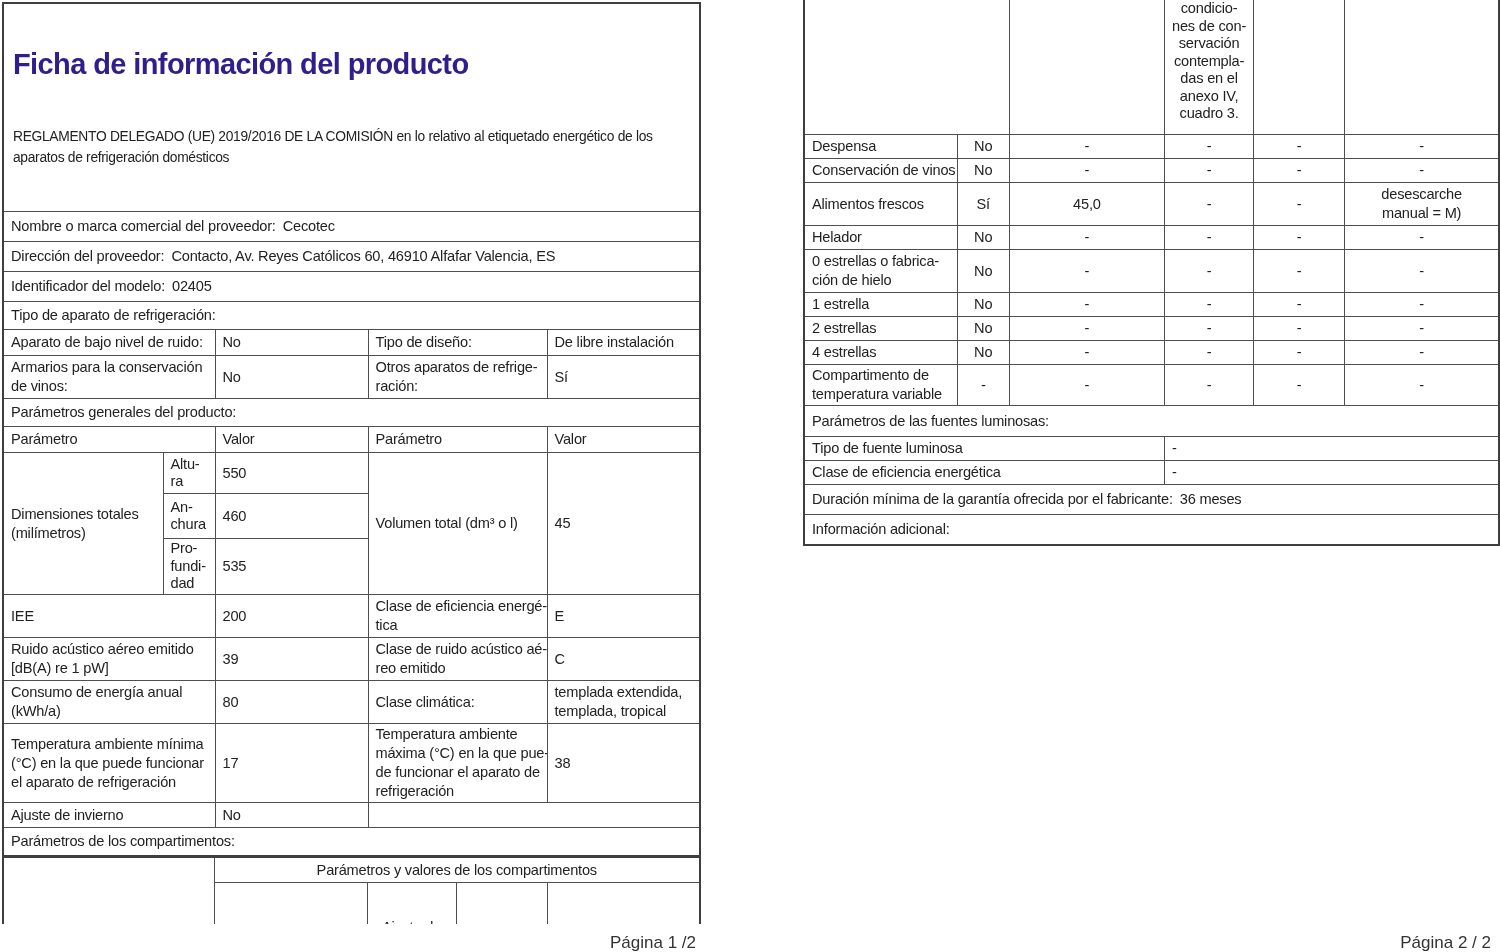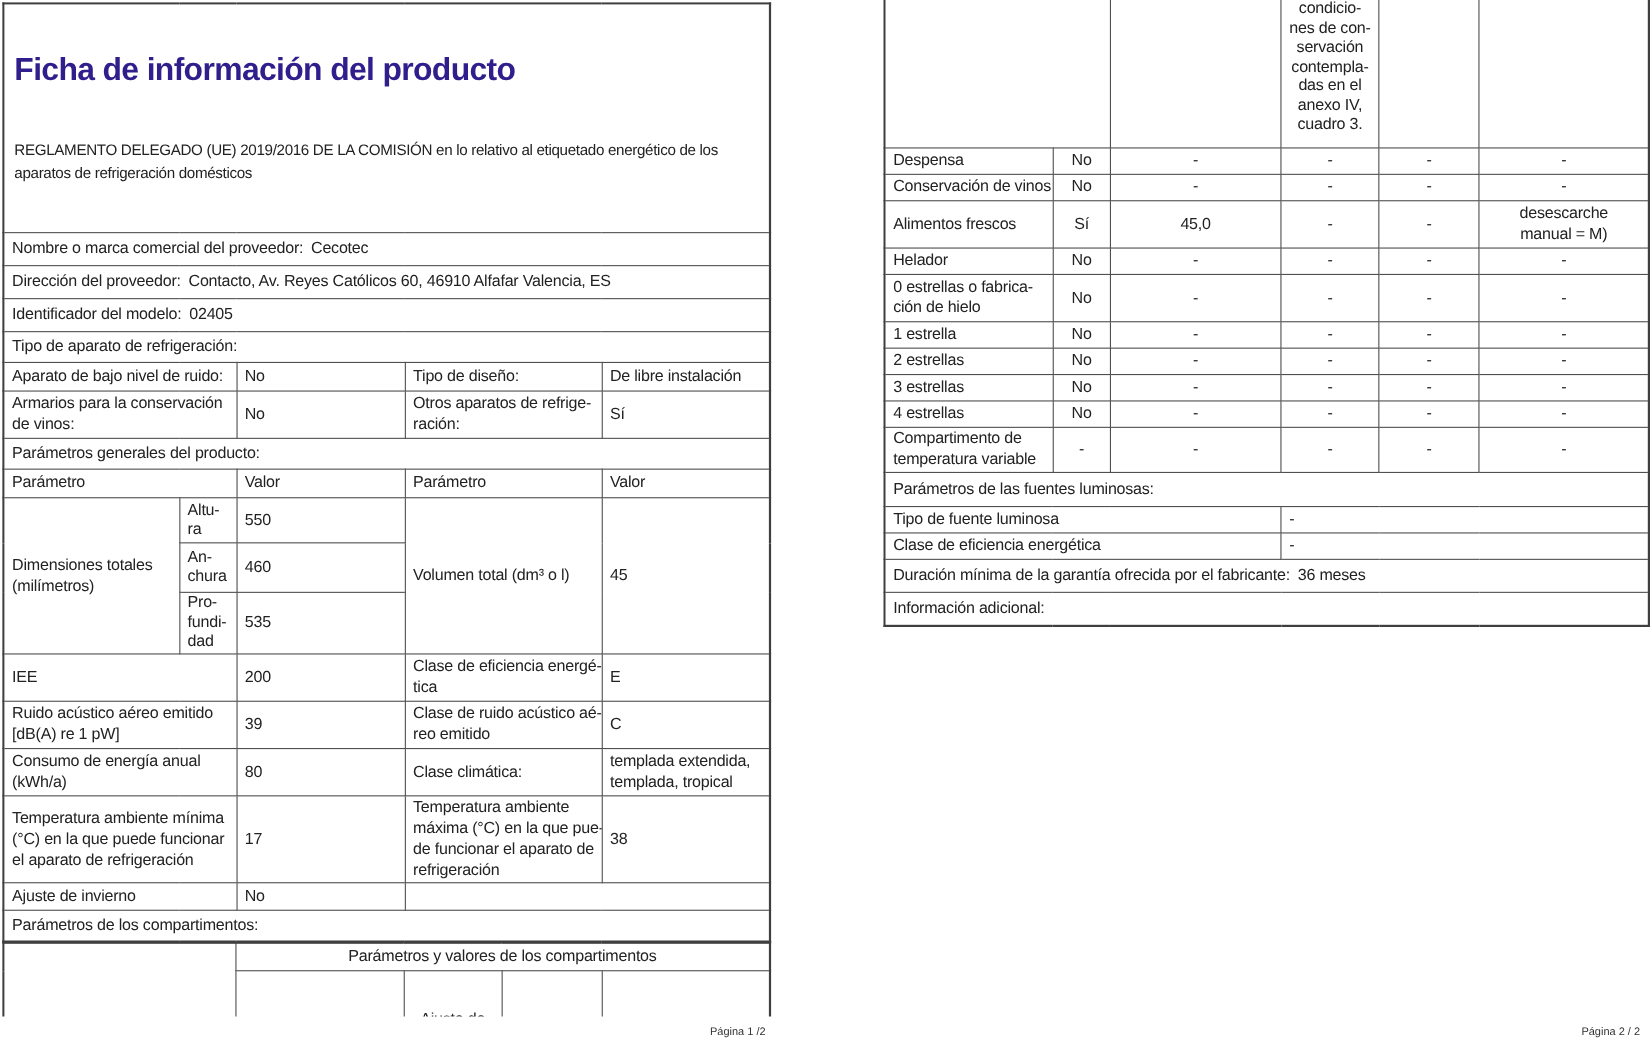--- a/index.html
+++ b/index.html
@@ -26,21 +26,21 @@
   .c{text-align:center;padding:1px 2px;}
   .top{vertical-align:top;}
   .nar{line-height:17.5px;}
   .title{
     color:#2f1e8c;font-size:29px;font-weight:bold;letter-spacing:-0.6px;
     padding:4px 0 0 2px;line-height:34px;
   }
   .reg{font-size:13.8px;line-height:21px;letter-spacing:-0.3px;margin:7px 0 4px 2px;white-space:pre;}
   .titlecell{vertical-align:top;}
   .v{margin-left:7px;}
-  .footer{position:absolute;top:933px;font-size:10px;color:#333;text-align:right;}
+  .footer{position:absolute;top:933px;font-size:17px;color:#333;text-align:right;}
   #footer1{left:2px;width:694px;}
   #footer2{left:803px;width:688px;}
 </style>
 </head>
 <body>
 
 <div class="page" id="page1">
 
   <table class="outer" id="t1">
     <colgroup>
@@ -301,28 +301,20 @@
 
     <tr>
       <td style="height:21px">2 estrellas</td>
       <td class="c">No</td>
       <td class="c">-</td>
       <td class="c">-</td>
       <td class="c">-</td>
       <td class="c">-</td>
     </tr>
 
-    <tr>
-      <td style="height:21px">3 estrellas</td>
-      <td class="c">No</td>
-      <td class="c">-</td>
-      <td class="c">-</td>
-      <td class="c">-</td>
-      <td class="c">-</td>
-    </tr>
 
     <tr>
       <td style="height:21px">4 estrellas</td>
       <td class="c">No</td>
       <td class="c">-</td>
       <td class="c">-</td>
       <td class="c">-</td>
       <td class="c">-</td>
     </tr>
 

